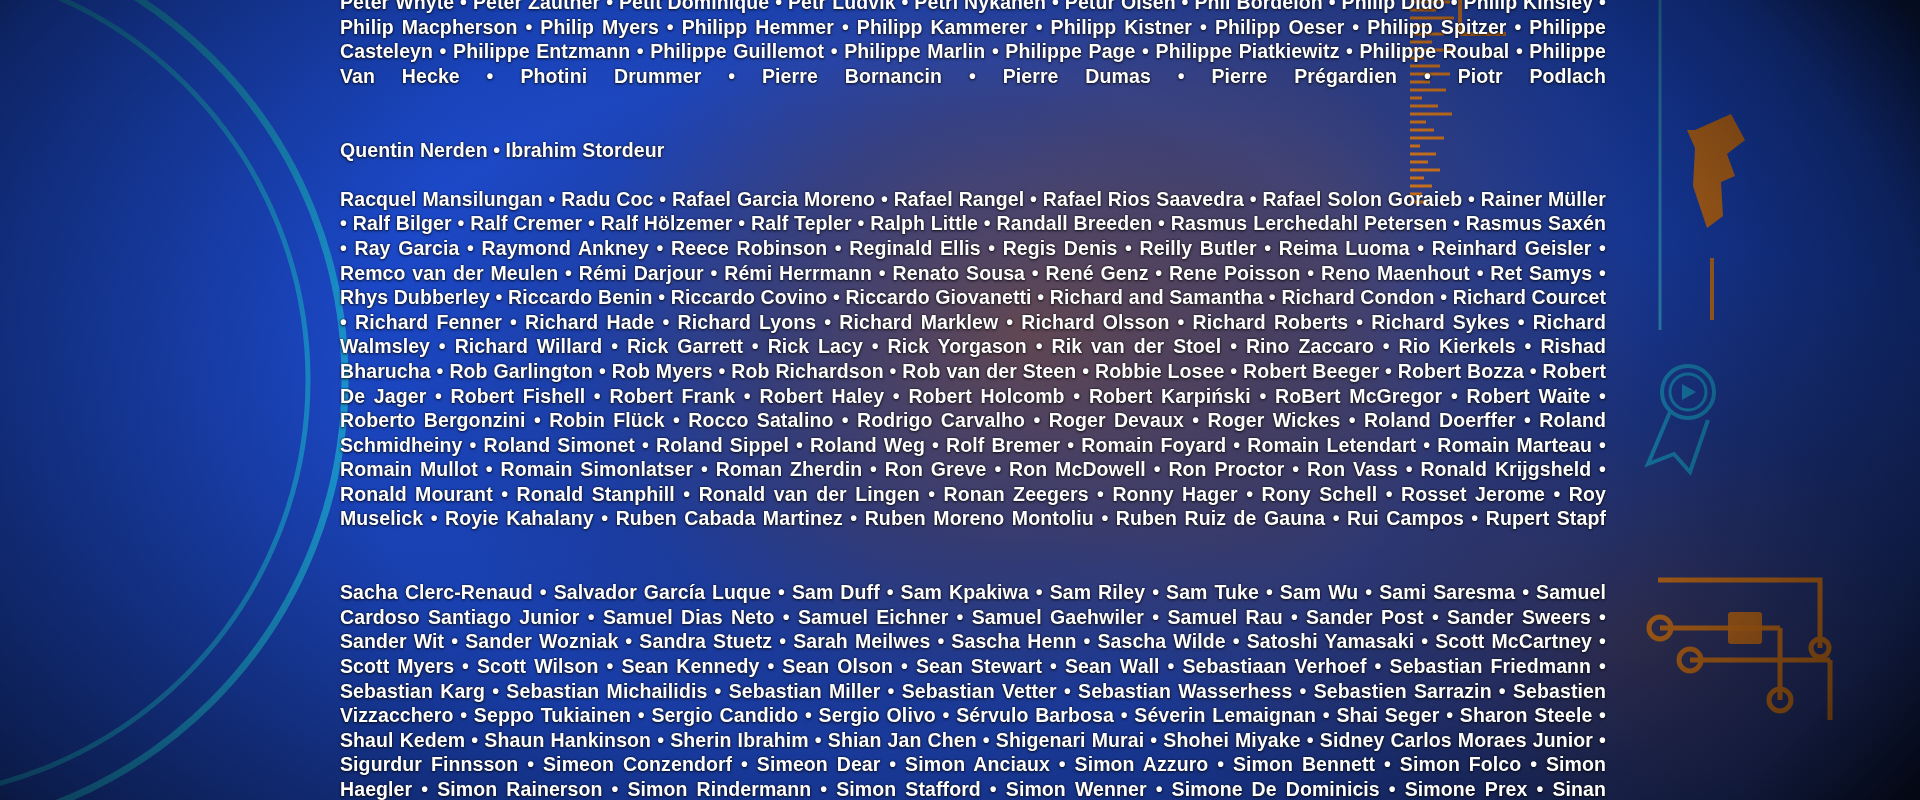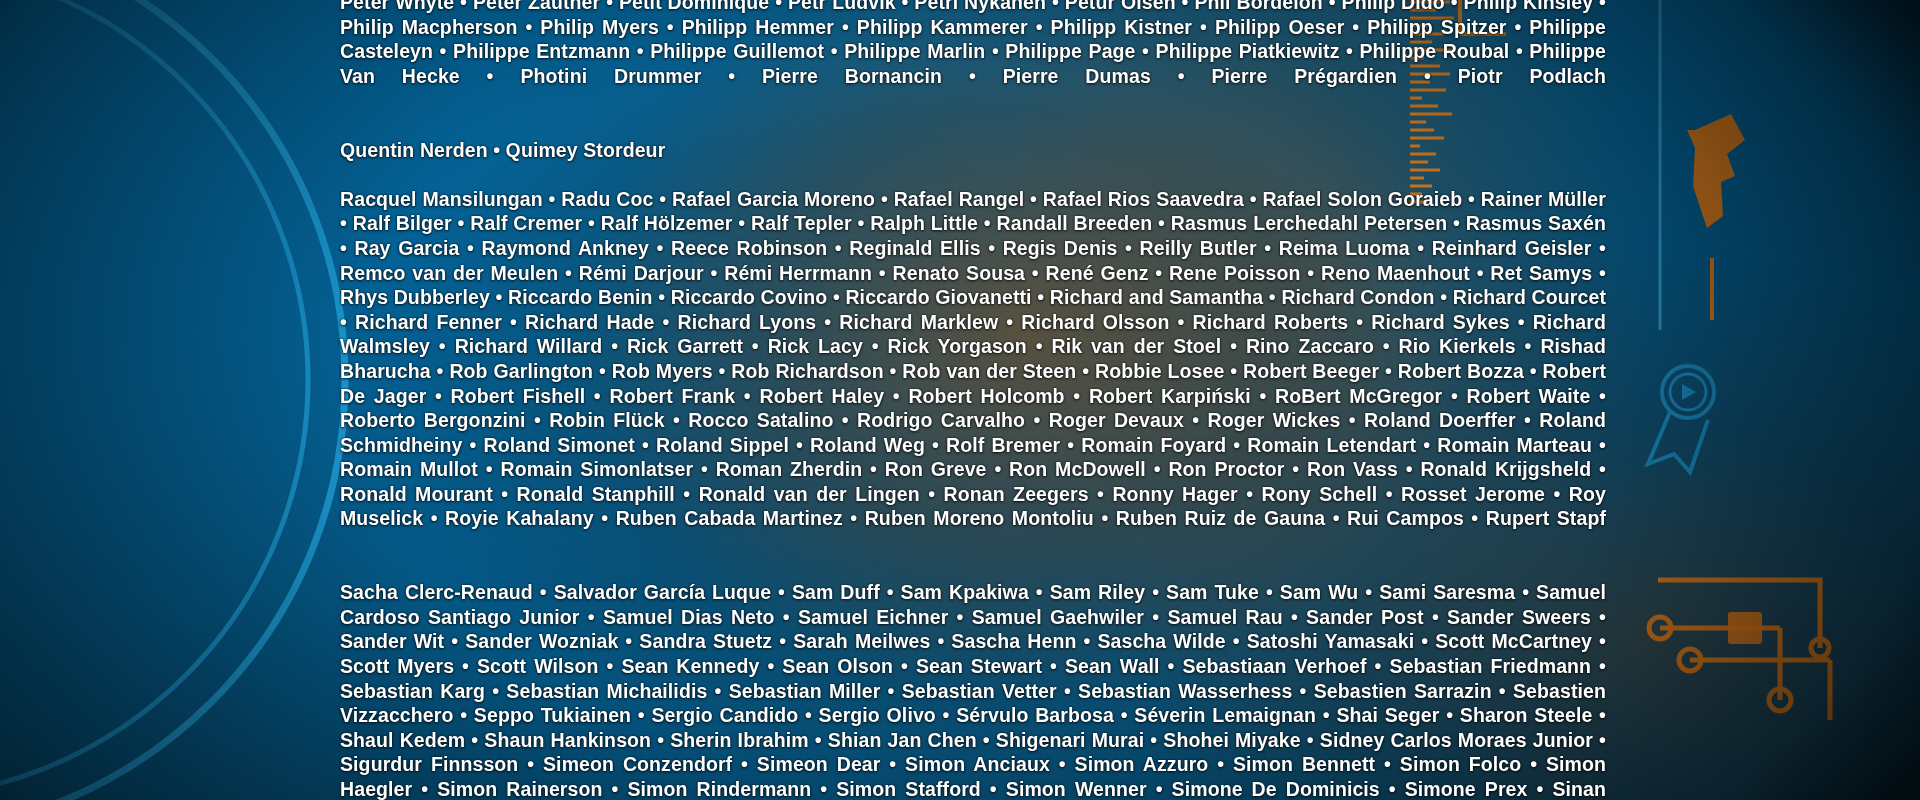--- a/index.html
+++ b/index.html
@@ -10,21 +10,21 @@
   body {
     width: 1920px;
     height: 800px;
     overflow: hidden;
     font-family: "Liberation Sans", sans-serif;
   }
   #screen {
     position: relative;
     width: 1920px;
     height: 800px;
-    background: #0369a1;
+    background: #1d4ed8;
     overflow: hidden;
   }
 
   
   .bg-glow {
     position: absolute;
     left: 0;
     top: 0;
     width: 1920px;
     height: 800px;
@@ -197,18 +197,18 @@
     </g>
     <g fill="#e8801a" opacity="0.9">
       <rect x="368" y="612" width="34" height="32" rx="3"></rect>
     </g>
   </svg>
 
   <div class="bg-vignette"></div>
 
   <div class="credits">
     <p class="justify-all">Peter Whyte • Peter Zautner • Petit Dominique • Petr Ludvík • Petri Nykänen • Petur Olsen • Phil Bordelon • Philip Dido • Philip Kinsley • Philip Macpherson • Philip Myers • Philipp Hemmer • Philipp Kammerer • Philipp Kistner • Philipp Oeser • Philipp Spitzer • Philippe Casteleyn • Philippe Entzmann • Philippe Guillemot • Philippe Marlin • Philippe Page • Philippe Piatkiewitz • Philippe Roubal • Philippe Van Hecke • Photini Drummer • Pierre Bornancin • Pierre Dumas • Pierre Prégardien • Piotr Podlach</p>
-    <p>Quentin Nerden • Quimey Stordeur</p>
+    <p>Quentin Nerden • Ibrahim Stordeur</p>
     <p class="justify-all">Racquel Mansilungan • Radu Coc • Rafael Garcia Moreno • Rafael Rangel • Rafael Rios Saavedra • Rafael Solon Goraieb • Rainer Müller • Ralf Bilger • Ralf Cremer • Ralf Hölzemer • Ralf Tepler • Ralph Little • Randall Breeden • Rasmus Lerchedahl Petersen • Rasmus Saxén • Ray Garcia • Raymond Ankney • Reece Robinson • Reginald Ellis • Regis Denis • Reilly Butler • Reima Luoma • Reinhard Geisler • Remco van der Meulen • Rémi Darjour • Rémi Herrmann • Renato Sousa • René Genz • Rene Poisson • Reno Maenhout • Ret Samys • Rhys Dubberley • Riccardo Benin • Riccardo Covino • Riccardo Giovanetti • Richard and Samantha • Richard Condon • Richard Courcet • Richard Fenner • Richard Hade • Richard Lyons • Richard Marklew • Richard Olsson • Richard Roberts • Richard Sykes • Richard Walmsley • Richard Willard • Rick Garrett • Rick Lacy • Rick Yorgason • Rik van der Stoel • Rino Zaccaro • Rio Kierkels • Rishad Bharucha • Rob Garlington • Rob Myers • Rob Richardson • Rob van der Steen • Robbie Losee • Robert Beeger • Robert Bozza • Robert De Jager • Robert Fishell • Robert Frank • Robert Haley • Robert Holcomb • Robert Karpiński • RoBert McGregor • Robert Waite • Roberto Bergonzini • Robin Flück • Rocco Satalino • Rodrigo Carvalho • Roger Devaux • Roger Wickes • Roland Doerffer • Roland Schmidheiny • Roland Simonet • Roland Sippel • Roland Weg • Rolf Bremer • Romain Foyard • Romain Letendart • Romain Marteau • Romain Mullot • Romain Simonlatser • Roman Zherdin • Ron Greve • Ron McDowell • Ron Proctor • Ron Vass • Ronald Krijgsheld • Ronald Mourant • Ronald Stanphill • Ronald van der Lingen • Ronan Zeegers • Ronny Hager • Rony Schell • Rosset Jerome • Roy Muselick • Royie Kahalany • Ruben Cabada Martinez • Ruben Moreno Montoliu • Ruben Ruiz de Gauna • Rui Campos • Rupert Stapf</p>
     <p class="justify-all clipped">Sacha Clerc-Renaud • Salvador García Luque • Sam Duff • Sam Kpakiwa • Sam Riley • Sam Tuke • Sam Wu • Sami Saresma • Samuel Cardoso Santiago Junior • Samuel Dias Neto • Samuel Eichner • Samuel Gaehwiler • Samuel Rau • Sander Post • Sander Sweers • Sander Wit • Sander Wozniak • Sandra Stuetz • Sarah Meilwes • Sascha Henn • Sascha Wilde • Satoshi Yamasaki • Scott McCartney • Scott Myers • Scott Wilson • Sean Kennedy • Sean Olson • Sean Stewart • Sean Wall • Sebastiaan Verhoef • Sebastian Friedmann • Sebastian Karg • Sebastian Michailidis • Sebastian Miller • Sebastian Vetter • Sebastian Wasserhess • Sebastien Sarrazin • Sebastien Vizzacchero • Seppo Tukiainen • Sergio Candido • Sergio Olivo • Sérvulo Barbosa • Séverin Lemaignan • Shai Seger • Sharon Steele • Shaul Kedem • Shaun Hankinson • Sherin Ibrahim • Shian Jan Chen • Shigenari Murai • Shohei Miyake • Sidney Carlos Moraes Junior • Sigurdur Finnsson • Simeon Conzendorf • Simeon Dear • Simon Anciaux • Simon Azzuro • Simon Bennett • Simon Folco • Simon Haegler • Simon Rainerson • Simon Rindermann • Simon Stafford • Simon Wenner • Simone De Dominicis • Simone Prex • Sinan Hassani • Sjako ten Haken • Skevos Mavros • Skid Vis • Soenke Maeter • Song Zuofei • Søren Madsen • Srinivasa Rao • Staffan Wikström • Stan Long • Stefan Strahl • Stefan Ubbink • Stefano Ciarrocchi • Stefano Fraccaro • Stefanus Goede • Stephan Kassemeyer • Stephane Alnet • Stéphane Huart • Stephane Nikel • Stéphane Vincent • Steren Giannini • Steve Fink • Steve George • Steve Mayze • Steven Thompson • Stjan Grindvoll • Stichting z25.org • Stijn Peeters • Stijn Tas • Stirling Goetz • Stuart Attenborrow • Stuart Thackray • Sujoy Kumar Roy • Sven</p>
   </div>
 
 </div>
 
 </body></html>

